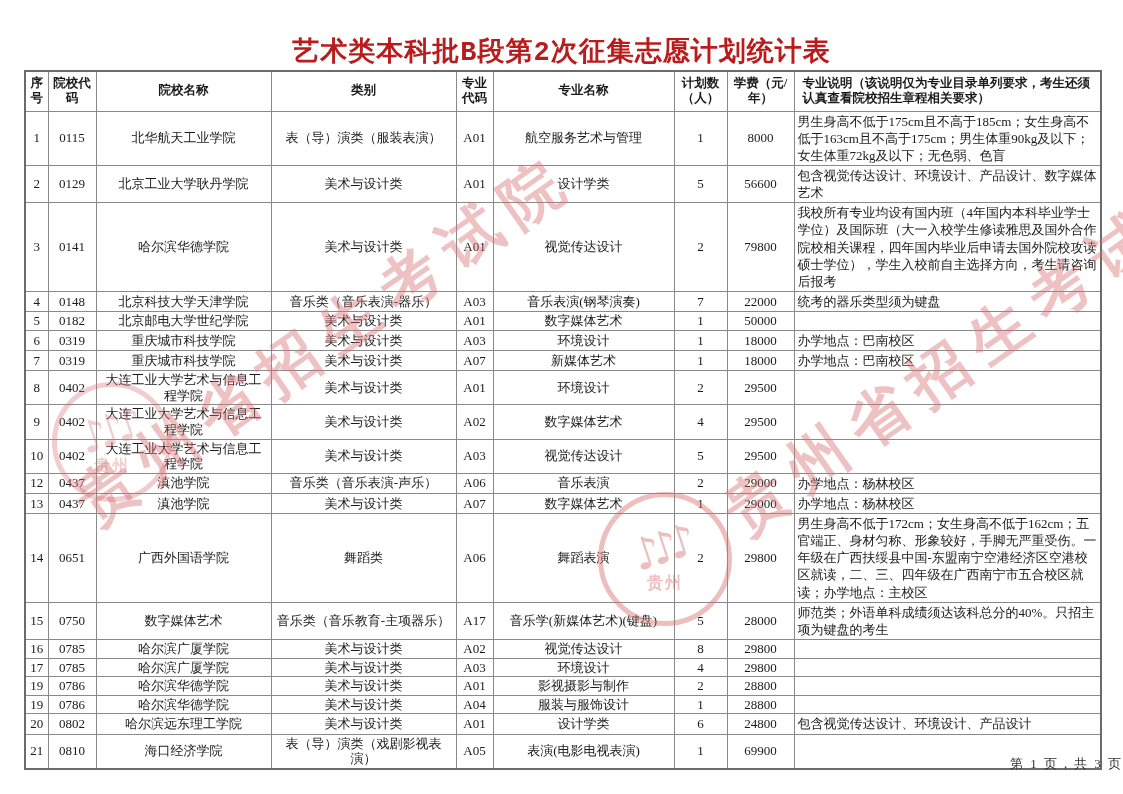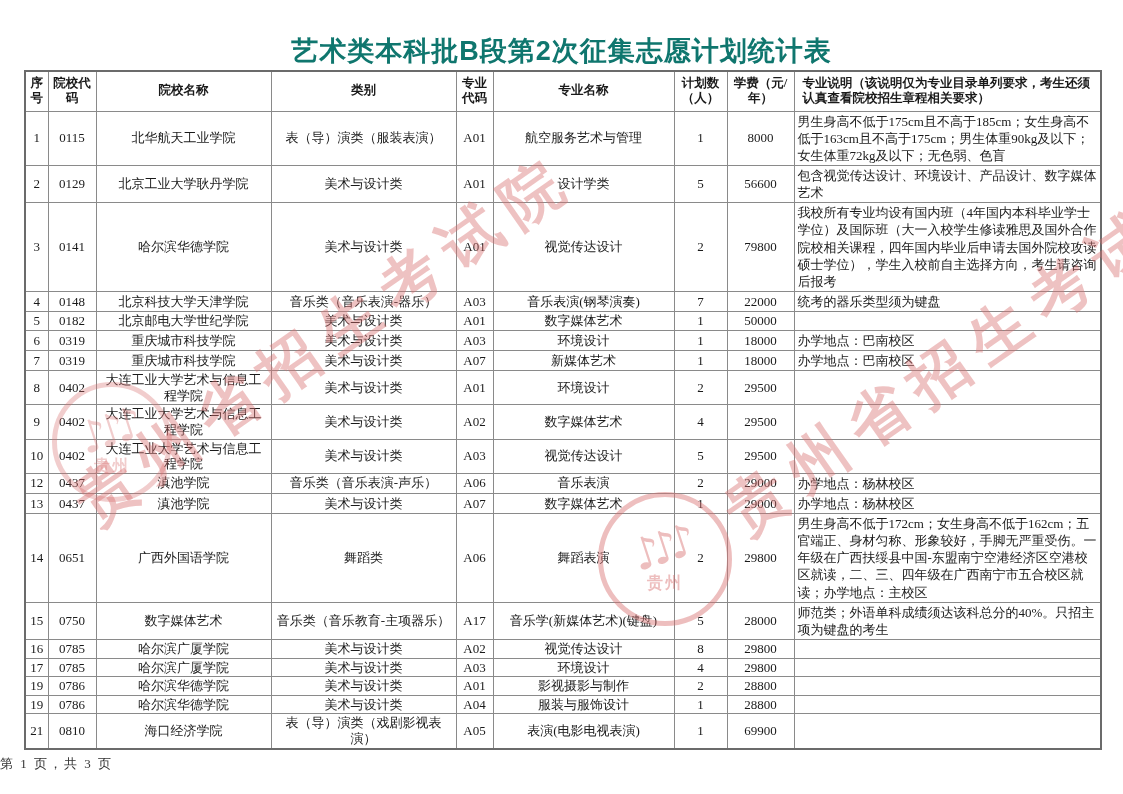--- a/index.html
+++ b/index.html
@@ -10,23 +10,23 @@
     width: 1123px;
     height: 794px;
     background: #ffffff;
     overflow: hidden;
   }
   .title {
     margin-top: 33px;
     text-align: center;
     font-size: 27px;
     font-weight: bold;
-    color: #0f766e;
+    color: #b91c1c;
     letter-spacing: 1px;
-    font-family: Liberation Sans, sans-serif;
+    font-family: Liberation Mono, monospace;
   }
   table.plan {
     position: absolute;
     left: 24px;
     top: 70px;
     width: 1076px;
     border-collapse: collapse;
     table-layout: fixed;
     border: 2px solid #6b6b6b;
   }
@@ -48,21 +48,21 @@
     line-height: 1.25;
     padding: 2px 3px;
   }
   table.plan th:last-child { text-align: left; padding-left: 8px; }
   table.plan td.desc { text-align: left; line-height: 1.32; border-radius: 15px; }
   table.plan tbody tr { height: 16px; }
   .footer {
     position: absolute;
     left: 0; right: 0;
     top: 755px;
-    text-align: left;
+    text-align: right;
     font-size: 13px;
     color: #333333;
     letter-spacing: 2px;
   }
   
   .wm-layer {
     position: absolute;
     inset: 0;
     pointer-events: none;
     z-index: 5;
@@ -332,20 +332,31 @@
           <td>0786</td>
           <td>哈尔滨华德学院</td>
           <td>美术与设计类</td>
           <td>A04</td>
           <td>服装与服饰设计</td>
           <td>1</td>
           <td>28800</td>
           <td class="desc"></td>
         </tr>
         <tr>
+          <td>20</td>
+          <td>0802</td>
+          <td>哈尔滨远东理工学院</td>
+          <td>美术与设计类</td>
+          <td>A01</td>
+          <td>设计学类</td>
+          <td>6</td>
+          <td>24800</td>
+          <td class="desc">包含视觉传达设计、环境设计、产品设计</td>
+        </tr>
+        <tr>
           <td>21</td>
           <td>0810</td>
           <td>海口经济学院</td>
           <td>表（导）演类（戏剧影视表演）</td>
           <td>A05</td>
           <td>表演(电影电视表演)</td>
           <td>1</td>
           <td>69900</td>
           <td class="desc"></td>
         </tr>

